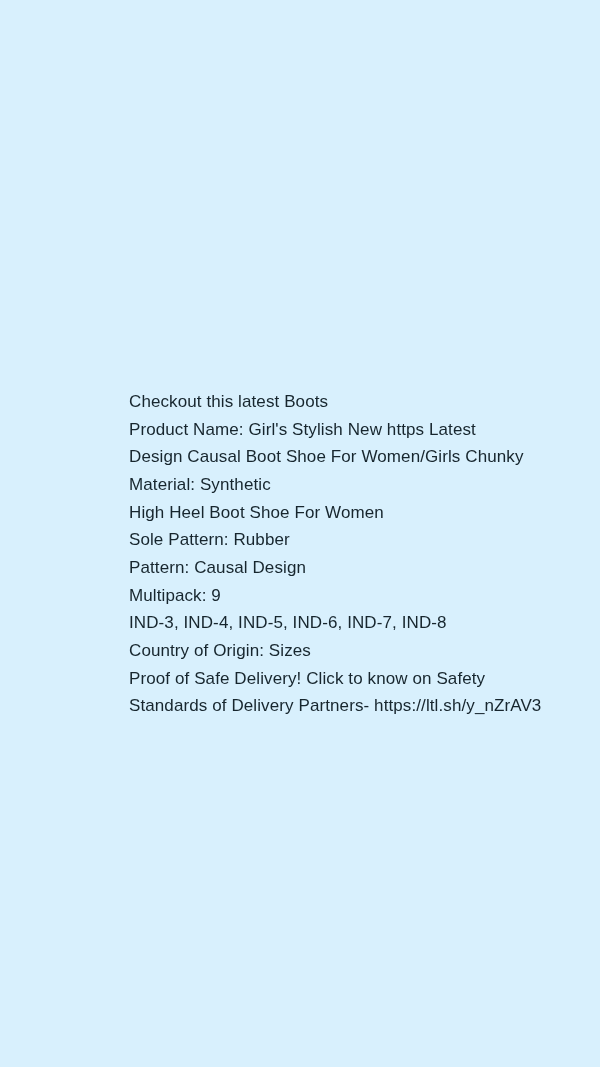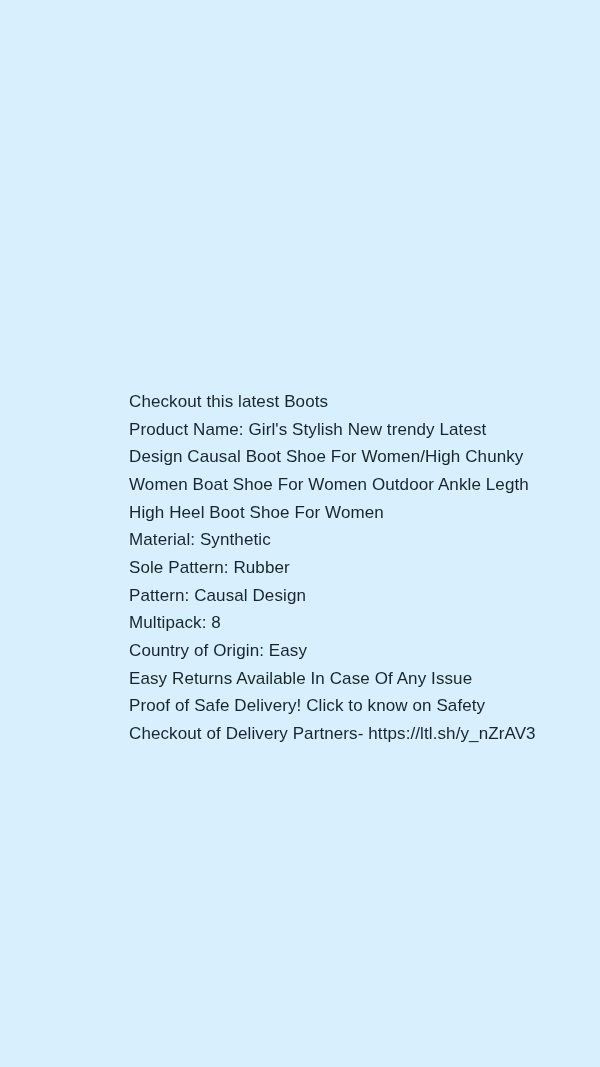--- a/index.html
+++ b/index.html
@@ -36,26 +36,25 @@
   .caption .line {
     white-space: pre;
   }
 </style>
 </head>
 <body>
 
 <div class="status-canvas">
   <div class="caption">
     <div class="line">Checkout this latest Boots</div>
-    <div class="line">Product Name: Girl's Stylish New trendy Latest</div>
-    <div class="line">Design Causal Boot Shoe For Women/High Chunky</div>
-    <div class="line">Women Boat Shoe For Women Outdoor Ankle Legth</div>
+    <div class="line">Product Name: Girl's Stylish New https Latest</div>
+    <div class="line">Design Causal Boot Shoe For Women/Girls Chunky</div>
+    <div class="line">Material: Synthetic</div>
     <div class="line">High Heel Boot Shoe For Women</div>
-    <div class="line">Material: Synthetic</div>
     <div class="line">Sole Pattern: Rubber</div>
     <div class="line">Pattern: Causal Design</div>
-    <div class="line">Multipack: 8</div>
-    <div class="line">Country of Origin: Easy</div>
-    <div class="line">Easy Returns Available In Case Of Any Issue</div>
+    <div class="line">Multipack: 9</div>
+    <div class="line">IND-3, IND-4, IND-5, IND-6, IND-7, IND-8</div>
+    <div class="line">Country of Origin: Sizes</div>
     <div class="line">Proof of Safe Delivery! Click to know on Safety</div>
-    <div class="line">Checkout of Delivery Partners- https://ltl.sh/y_nZrAV3</div>
+    <div class="line">Standards of Delivery Partners- https://ltl.sh/y_nZrAV3</div>
   </div>
 </div>
 
 </body></html>

